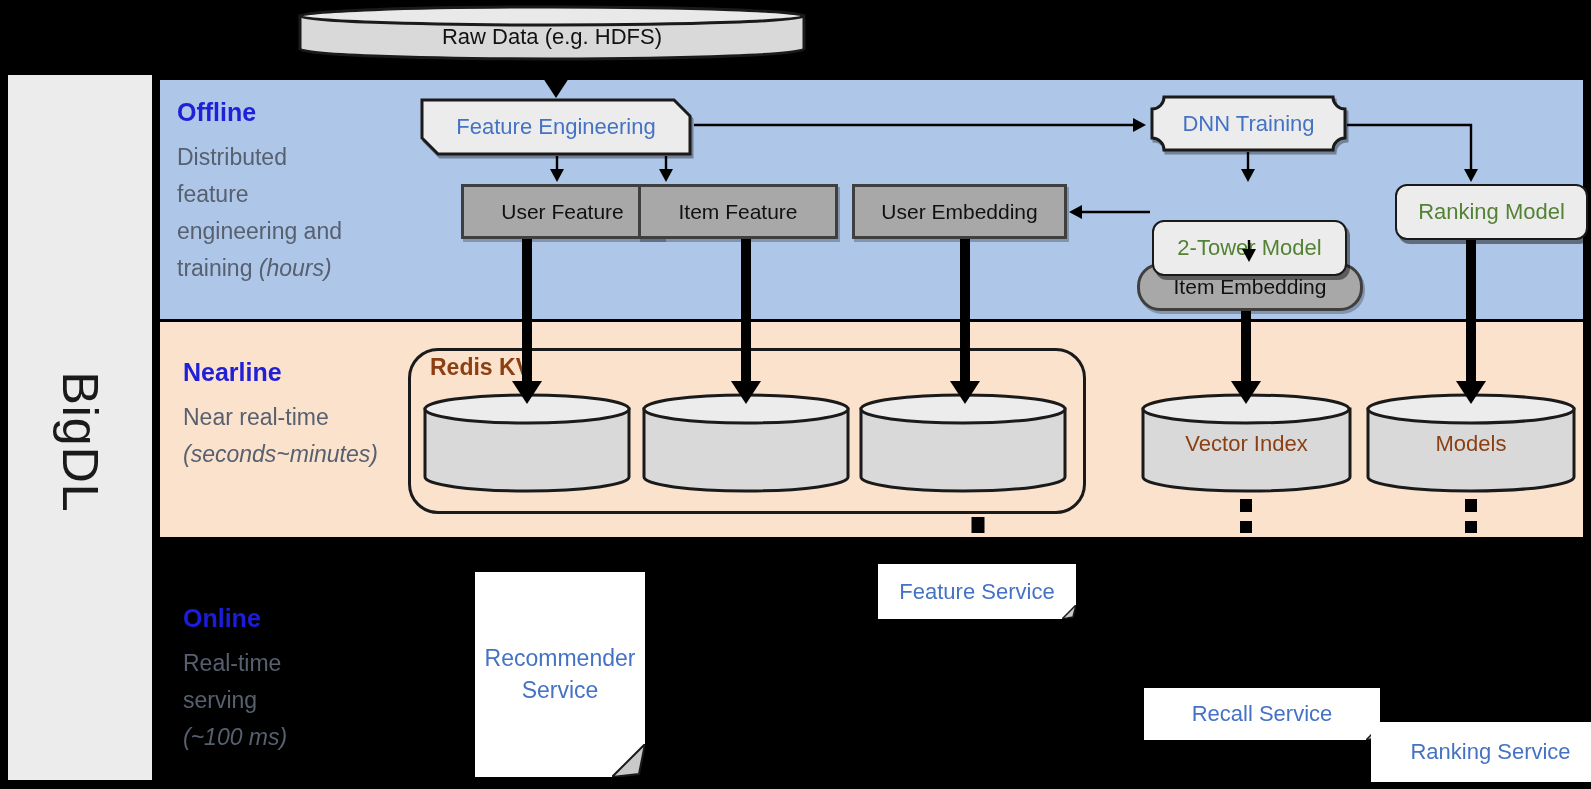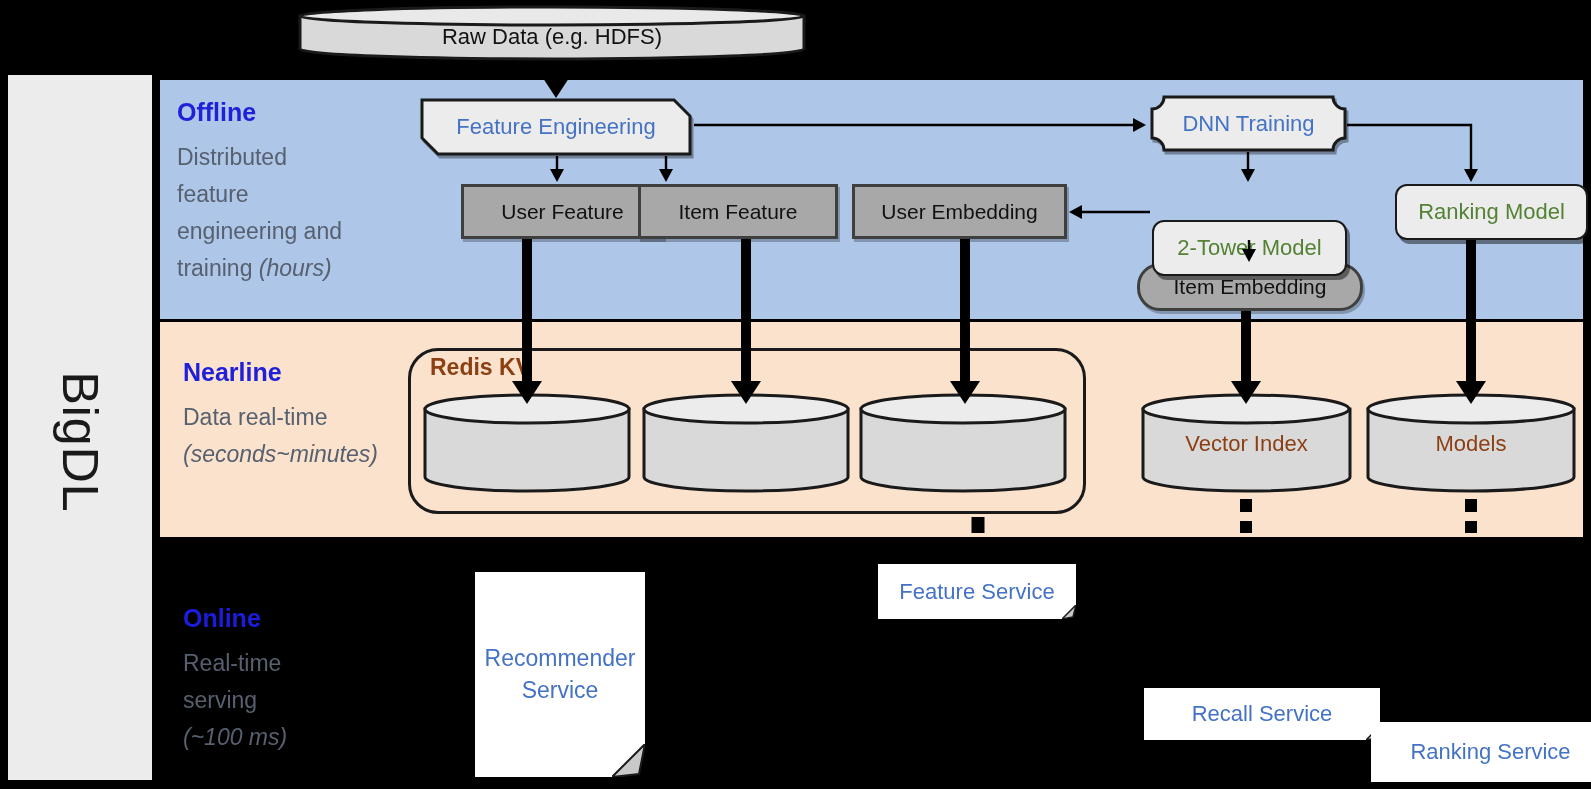--- a/index.html
+++ b/index.html
@@ -95,21 +95,21 @@
       <div>Distributed</div>
       <div>feature</div>
       <div>engineering and</div>
       <div><span>training </span><em>(hours)</em></div>
     </div>
   </div>
 
   <div class="abs section-text" style="left:183px; top:358px;">
     <div class="section-title">Nearline</div>
     <div class="section-sub">
-      <div>Data real-time</div>
+      <div>Near real-time</div>
       <div><span></span><em>(seconds~minutes)</em></div>
     </div>
   </div>
 
   <div class="abs section-text" style="left:183px; top:604px;">
     <div class="section-title" style="color:#1c1cdc;">Online</div>
     <div class="section-sub">
       <div>Real-time</div>
       <div>serving</div>
       <div><span></span><em>(~100 ms)</em></div>

